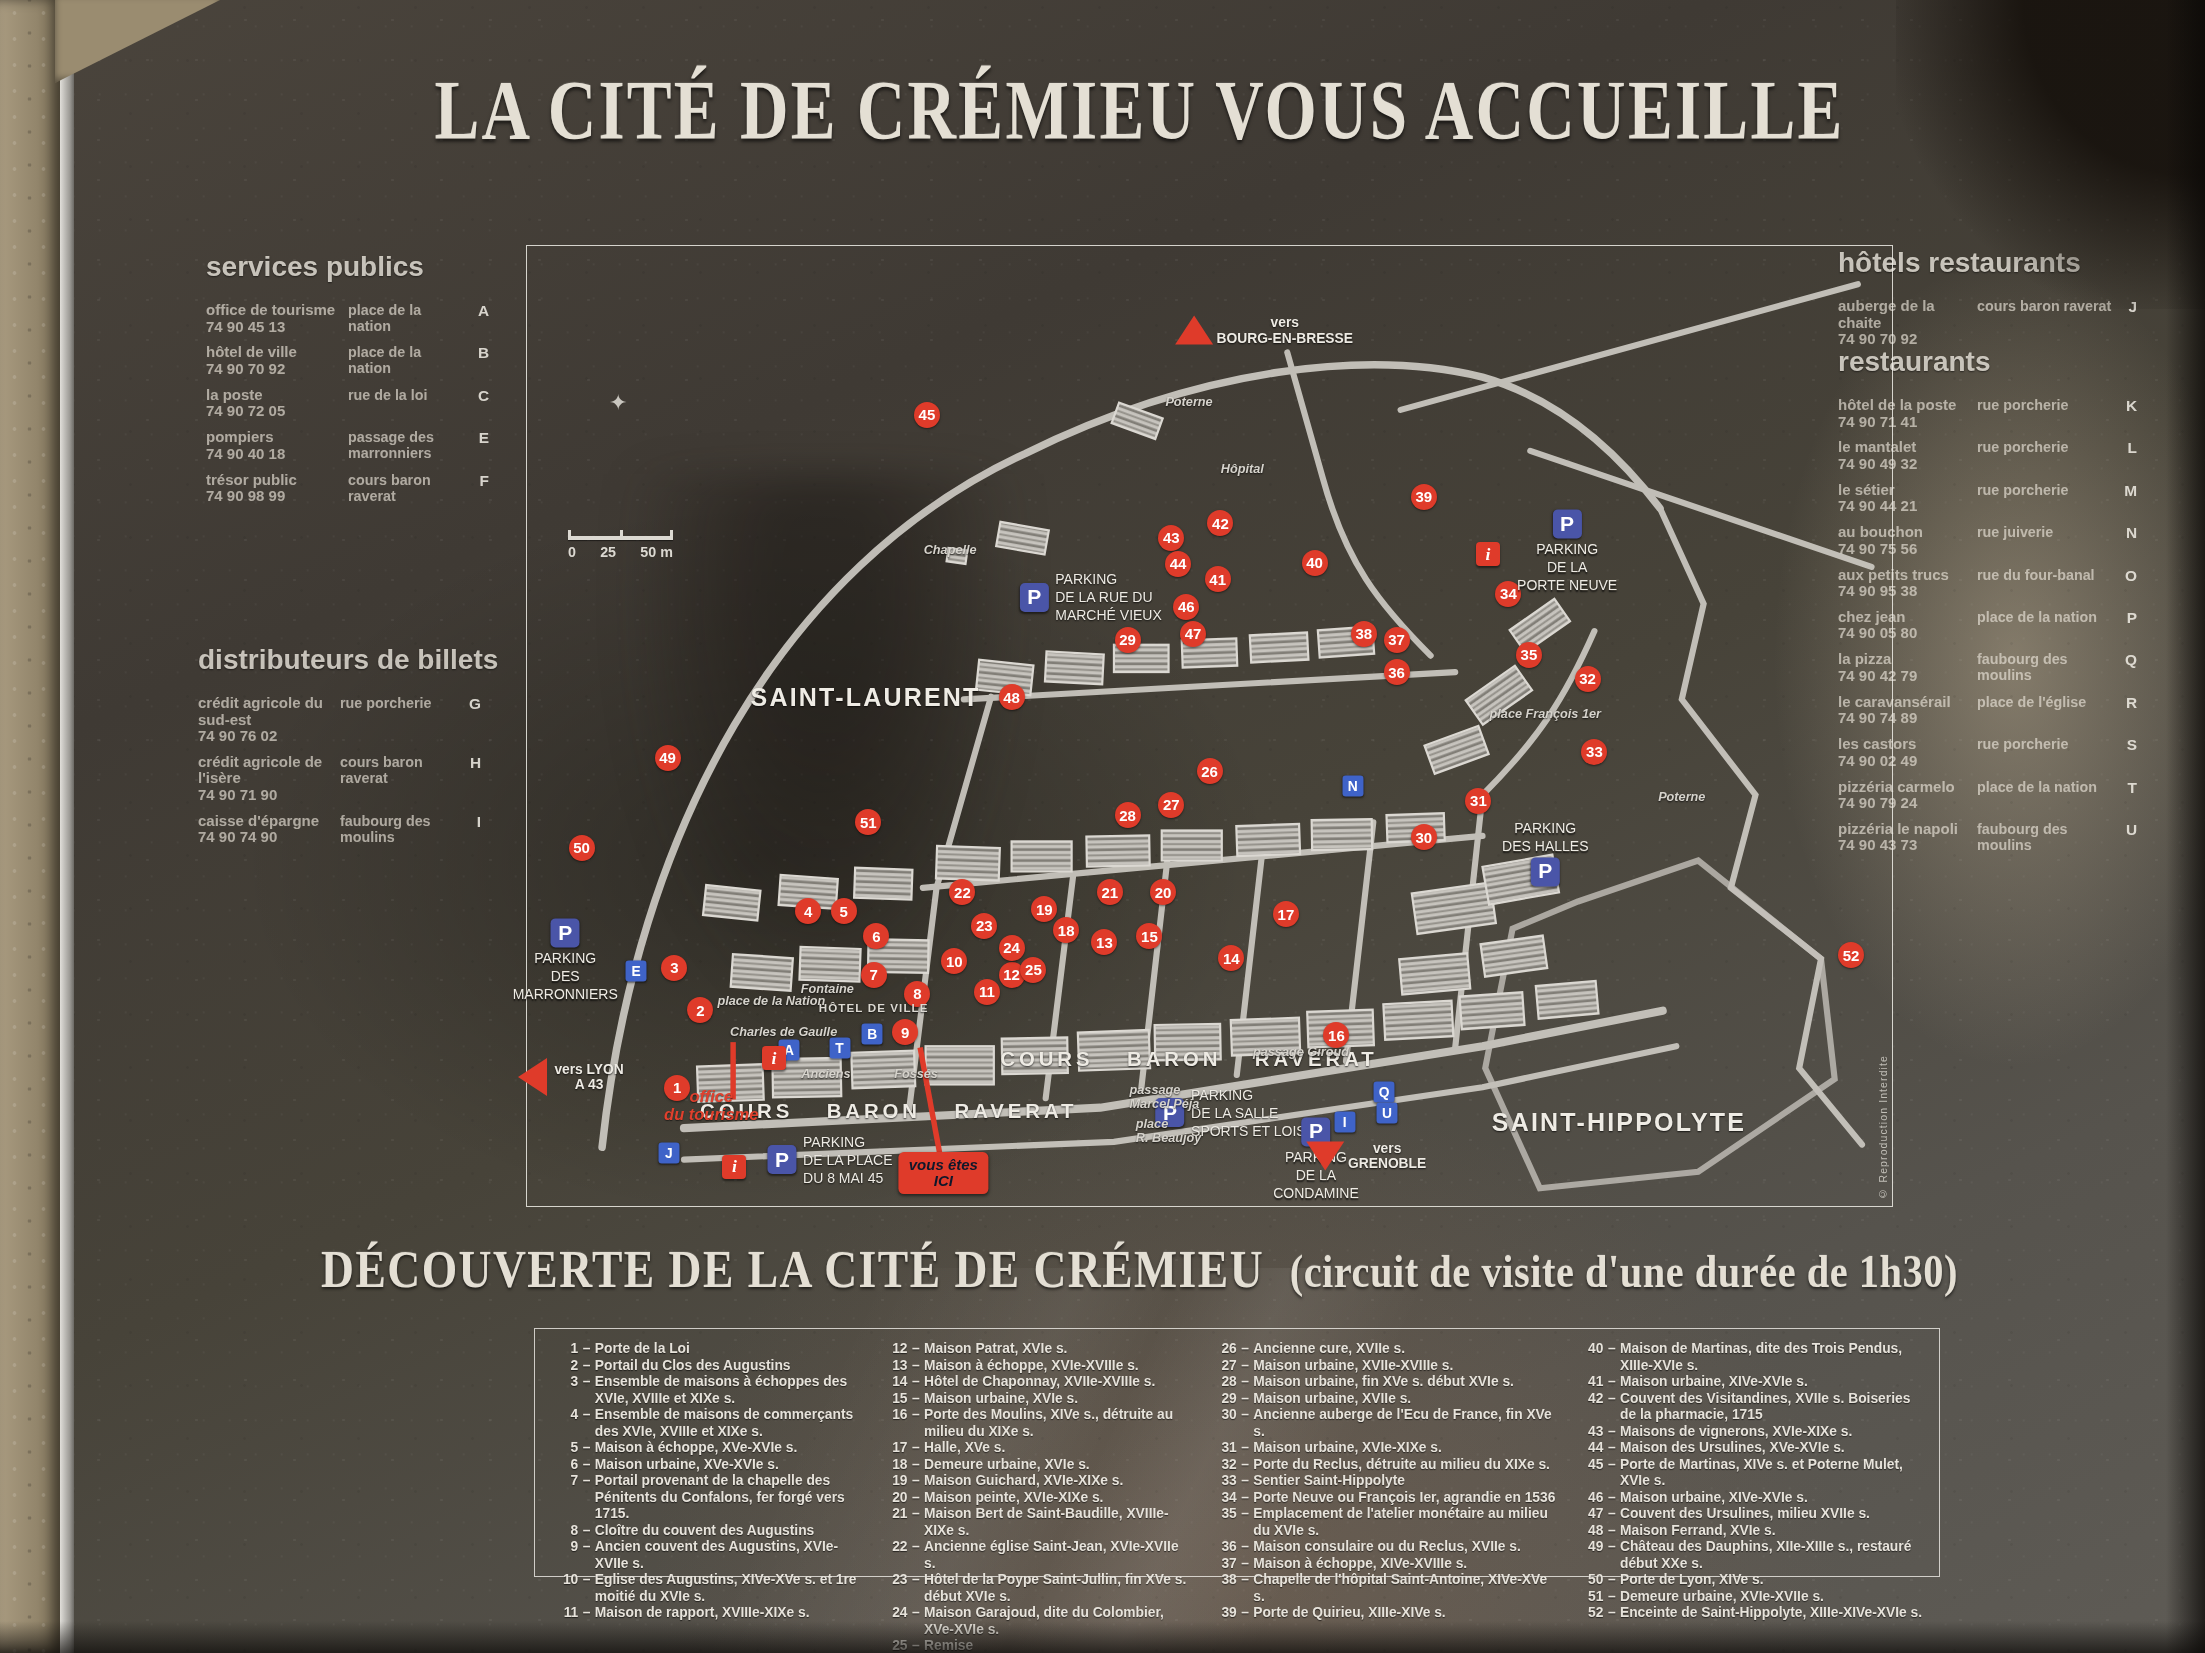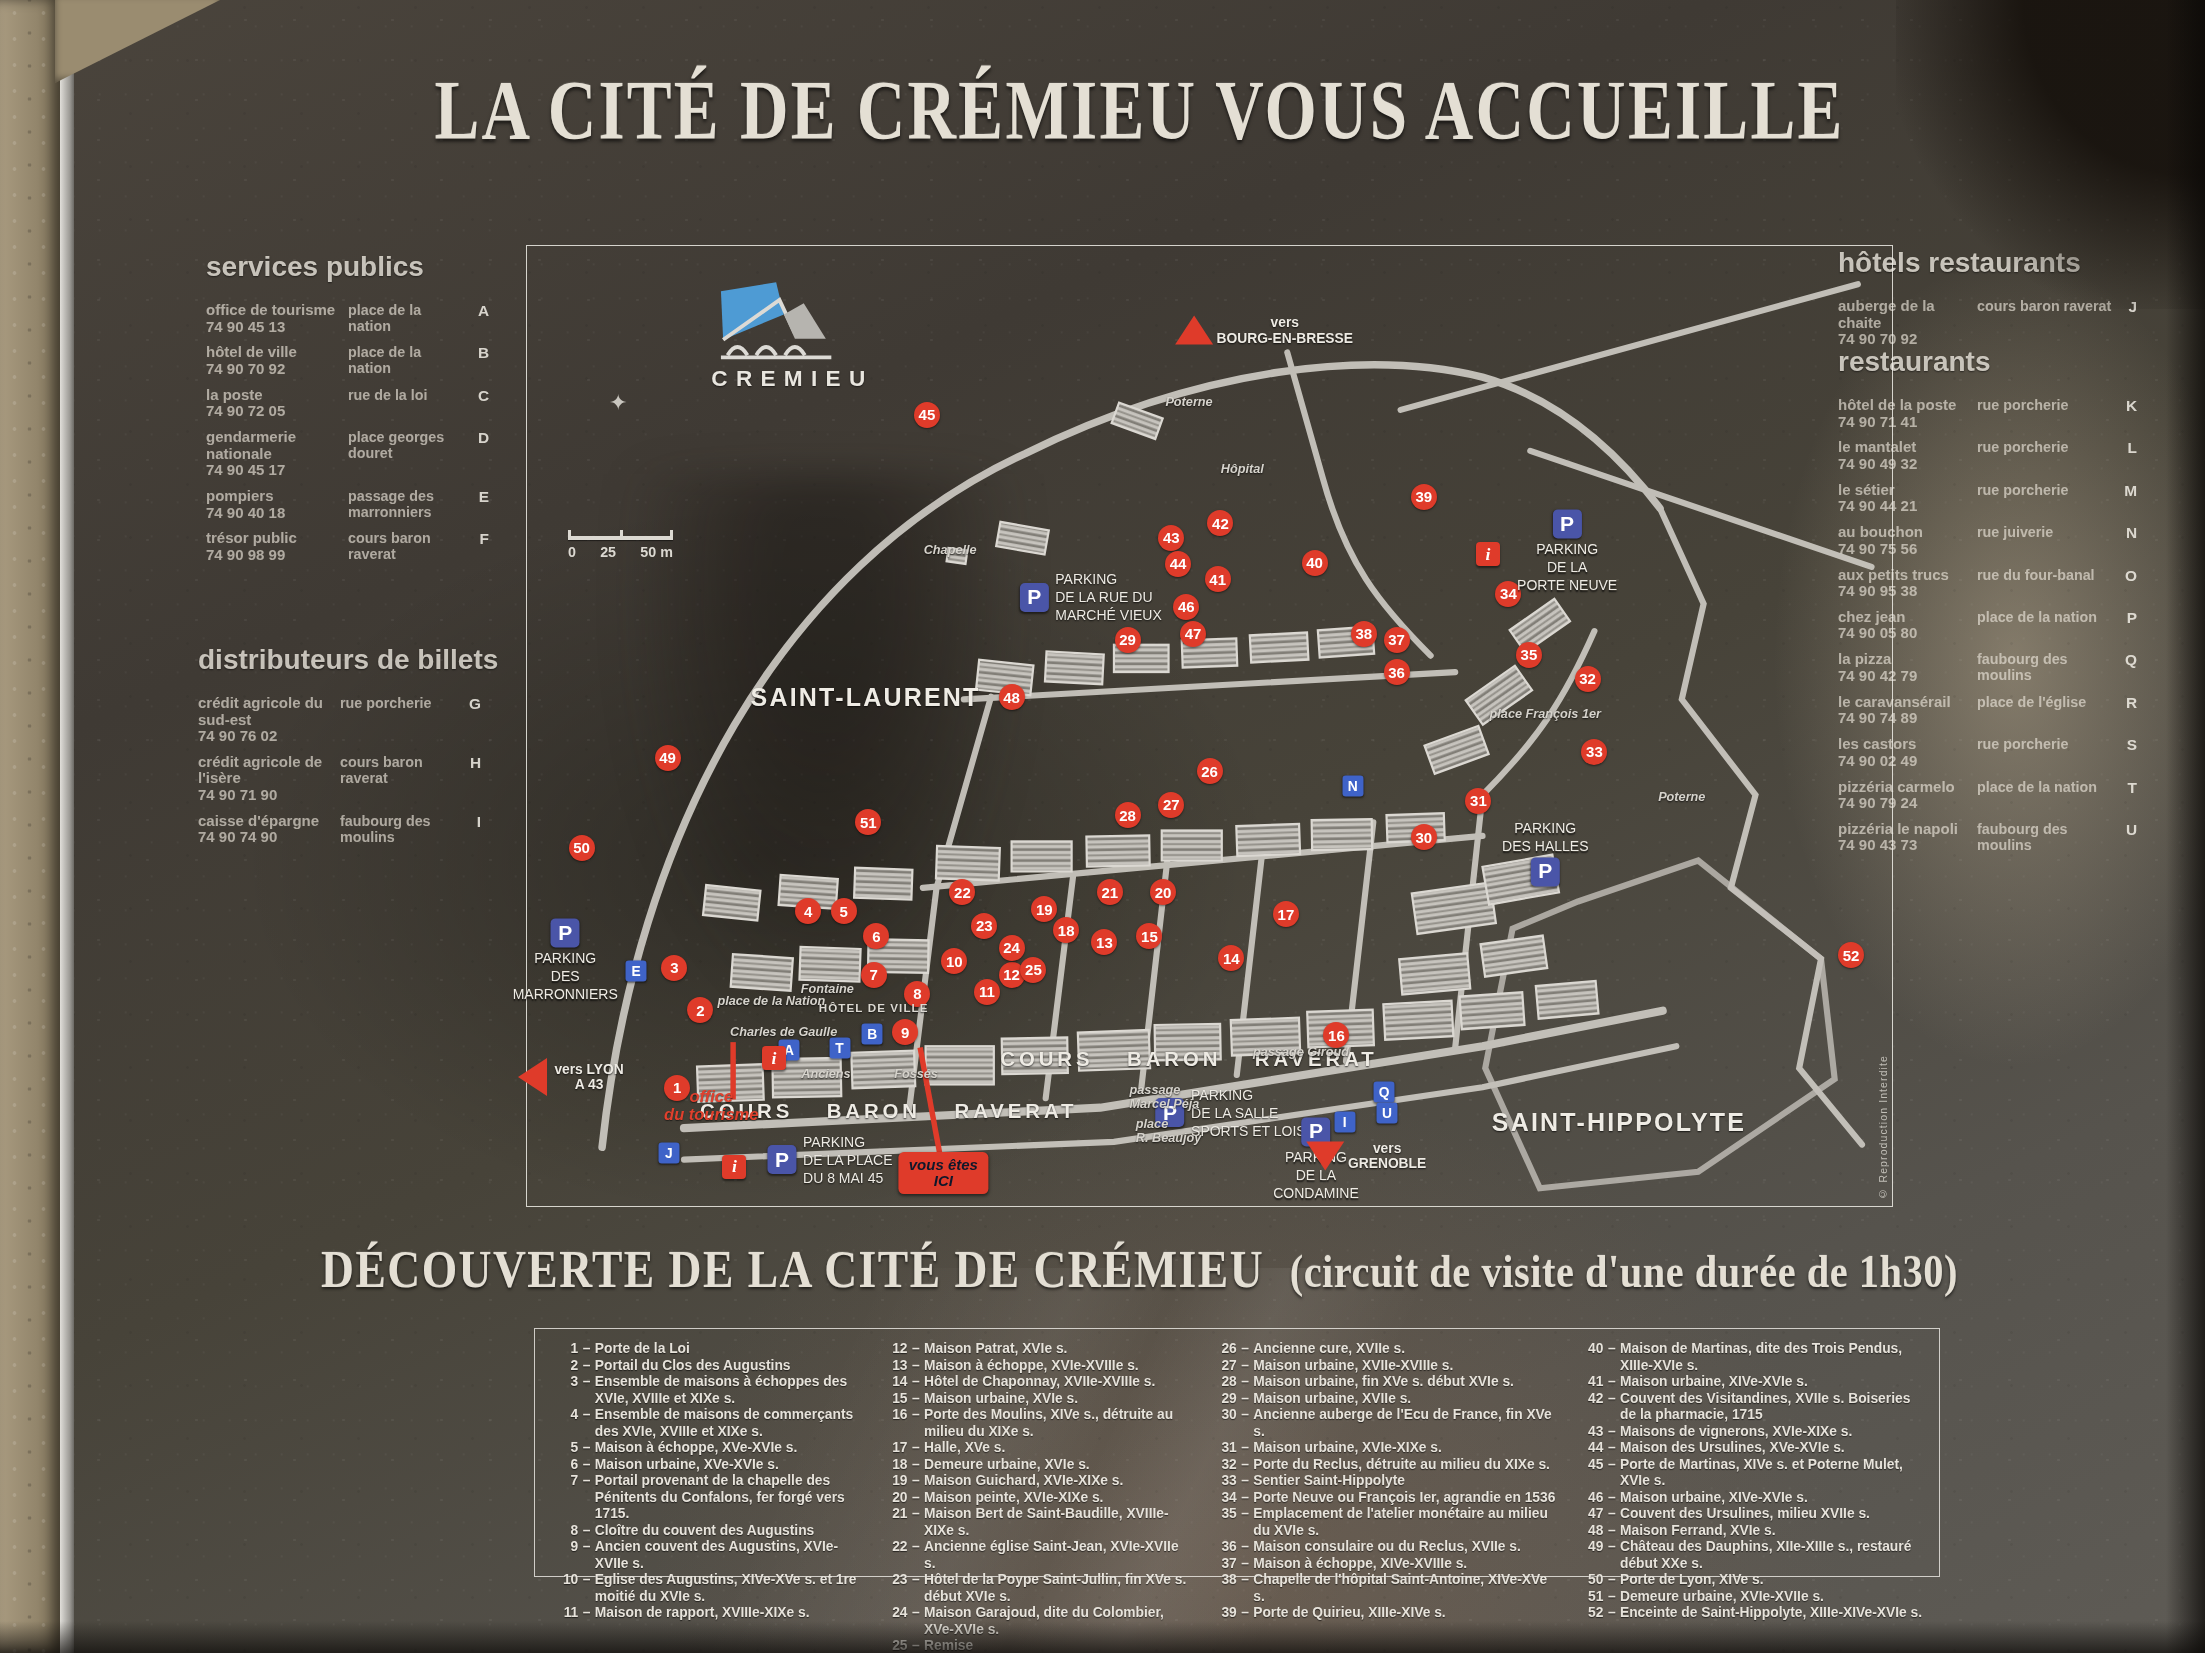--- a/index.html
+++ b/index.html
@@ -167,28 +167,20 @@
             <div class="dir-loc" data-name="entry-location">place de la nation</div>
             <div class="dir-letter" data-name="entry-letter">B</div>
           </div>
           <div class="dir-row" data-name="service-entry">
             <div class="dir-name-cell" data-name="entry-name-phone">
               <div class="dir-name" data-name="entry-name">la poste</div>
               <div class="dir-phone" data-name="entry-phone">74 90 72 05</div>
             </div>
             <div class="dir-loc" data-name="entry-location">rue de la loi</div>
             <div class="dir-letter" data-name="entry-letter">C</div>
-          </div>
-          <div class="dir-row" data-name="service-entry">
-            <div class="dir-name-cell" data-name="entry-name-phone">
-              <div class="dir-name" data-name="entry-name">gendarmerie nationale</div>
-              <div class="dir-phone" data-name="entry-phone">74 90 45 17</div>
-            </div>
-            <div class="dir-loc" data-name="entry-location">place georges douret</div>
-            <div class="dir-letter" data-name="entry-letter">D</div>
           </div>
           <div class="dir-row" data-name="service-entry">
             <div class="dir-name-cell" data-name="entry-name-phone">
               <div class="dir-name" data-name="entry-name">pompiers</div>
               <div class="dir-phone" data-name="entry-phone">74 90 40 18</div>
             </div>
             <div class="dir-loc" data-name="entry-location">passage des marronniers</div>
             <div class="dir-letter" data-name="entry-letter">E</div>
           </div>
           <div class="dir-row" data-name="service-entry">
@@ -414,30 +406,20 @@
           <rect x="308" y="222" width="14" height="10" transform="rotate(8 315 227)"></rect>
           <rect x="345" y="205" width="36" height="18" transform="rotate(10 363 214)"></rect>
           <rect x="430" y="120" width="34" height="16" transform="rotate(20 447 128)"></rect>
         </g>
         <g stroke="#df3b2a" stroke-width="4" fill="none" data-name="route-callout-lines">
           <path d="M 288 587 L 303 668"></path>
           <path d="M 151 583 L 151 625"></path>
         </g>
       </svg>
 
-      <div class="logo" data-name="cremieu-logo">
-        <svg width="138" height="82" viewBox="0 0 250 148" data-name="cremieu-logo-graphic">
-          <polygon points="18,20 118,4 132,62 22,108" fill="#4e9bd4"></polygon>
-          <path d="M22 108 L124 36 L152 96" stroke="#dcdad5" stroke-width="7" fill="none"></path>
-          <polygon points="132,62 168,42 208,106 152,106" fill="#b6b4af"></polygon>
-          <path d="M30 136 q 18 -30 36 0 M82 136 q 18 -30 36 0 M134 136 q 18 -30 36 0" stroke="#dcdad5" stroke-width="7" fill="none"></path>
-          <path d="M18 140 L218 140" stroke="#dcdad5" stroke-width="7"></path>
-        </svg>
-        <div class="logo-text" data-name="cremieu-logo-text">CREMIEU</div>
-      </div>
 
       <div class="compass" data-name="compass-icon">✦</div>
 
       <div class="scalebar" data-name="map-scale-bar">
         <div class="bar">
             <i style="left:0;"></i>
             <i style="left:50%;"></i>
             <i style="right:0;"></i>
           </div>
         <div class="nums" id="scale-nums">

